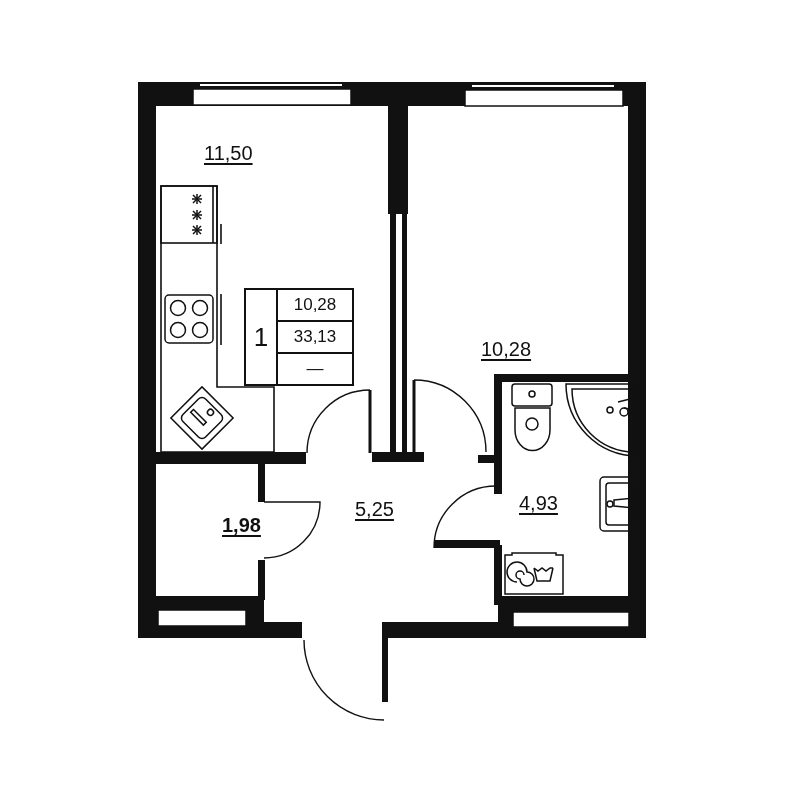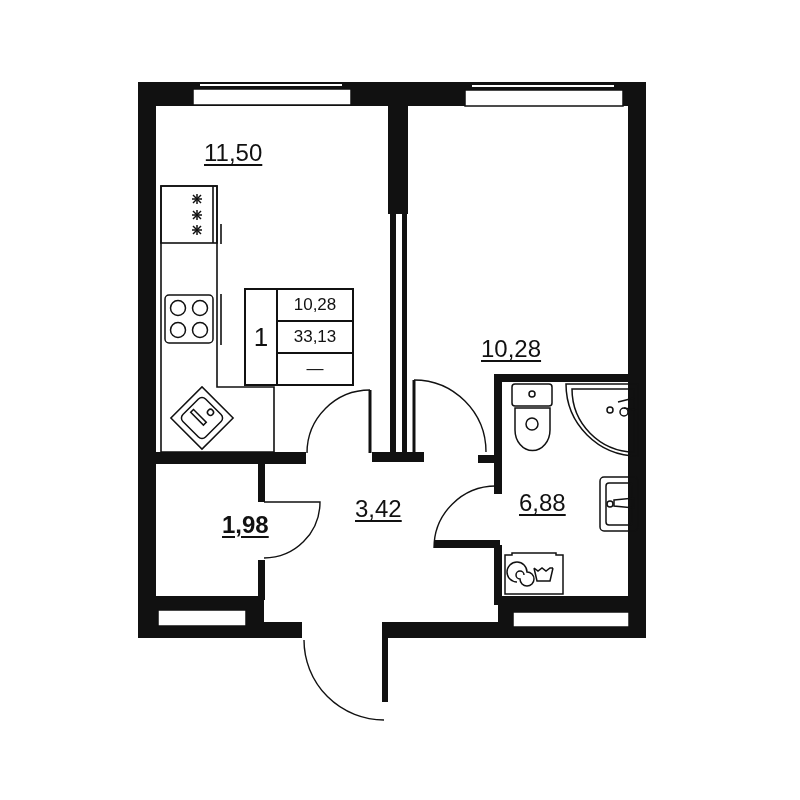--- a/index.html
+++ b/index.html
@@ -1,19 +1,19 @@
 <!DOCTYPE html>
 <html><head>
   <meta charset="utf-8">
   <style>
     html, body { margin: 0; padding: 0; background: #ffffff; }
     body { width: 800px; height: 800px; position: relative; overflow: hidden;
            font-family: "Liberation Sans", sans-serif; color: #111; }
     #plan { position: absolute; left: 0; top: 0; width: 800px; height: 800px; }
-    .area-label { position: absolute; font-size: 24px; line-height: 24px;
+    .area-label { position: absolute; font-size: 20px; line-height: 24px;
                   text-decoration: underline; text-underline-offset: 3px;
                   text-decoration-thickness: 2px; color: #111; white-space: nowrap; }
     .legend { position: absolute; left: 244px; top: 288px; width: 110px; height: 98px;
               border: 2px solid #111; box-sizing: border-box; display: flex; background: #fff; }
     .legend .rooms { width: 30px; border-right: 2px solid #111; display: flex;
                      align-items: center; justify-content: center; font-size: 26px; }
     .legend .vals { flex: 1; display: flex; flex-direction: column; }
     .legend .cell { flex: 1; display: flex; align-items: center; justify-content: center;
                     font-size: 17px; }
     .legend .cell + .cell { border-top: 2px solid #111; text-align: right; }
@@ -143,23 +143,23 @@
 
   <g fill="none" stroke="#111" stroke-width="1.5">
     <path d="M505 555 V594 H563 V555 H556 V553 H512 V555 Z"></path>
     <path d="M524 575 a4 4 0 1 0 -4 4 a7 7 0 1 0 7 -7 a10 10 0 1 0 -10 10"></path>
     <path d="M534 568 L537 581 H550 L553 568 M534 568 L538 571 L542 568 L546 571 L550 568 L553 568"></path>
   </g>
 </svg>
 
 <span class="area-label" style="left:204px; top:141px;">11,50</span>
 <span class="area-label" style="left:481px; top:337px;">10,28</span>
-<span class="area-label" style="left:355px; top:497px;">3,42</span>
+<span class="area-label" style="left:355px; top:497px;">5,25</span>
 <span class="area-label" style="left:222px; top:513px;font-weight:bold;">1,98</span>
-<span class="area-label" style="left:519px; top:491px;">6,88</span>
+<span class="area-label" style="left:519px; top:491px;">4,93</span>
 
 <div class="legend">
   <div class="rooms">1</div>
   <div class="vals">
     <div class="cell">10,28</div>
     <div class="cell">33,13</div>
     <div class="cell">—</div>
   </div>
 </div>
 

